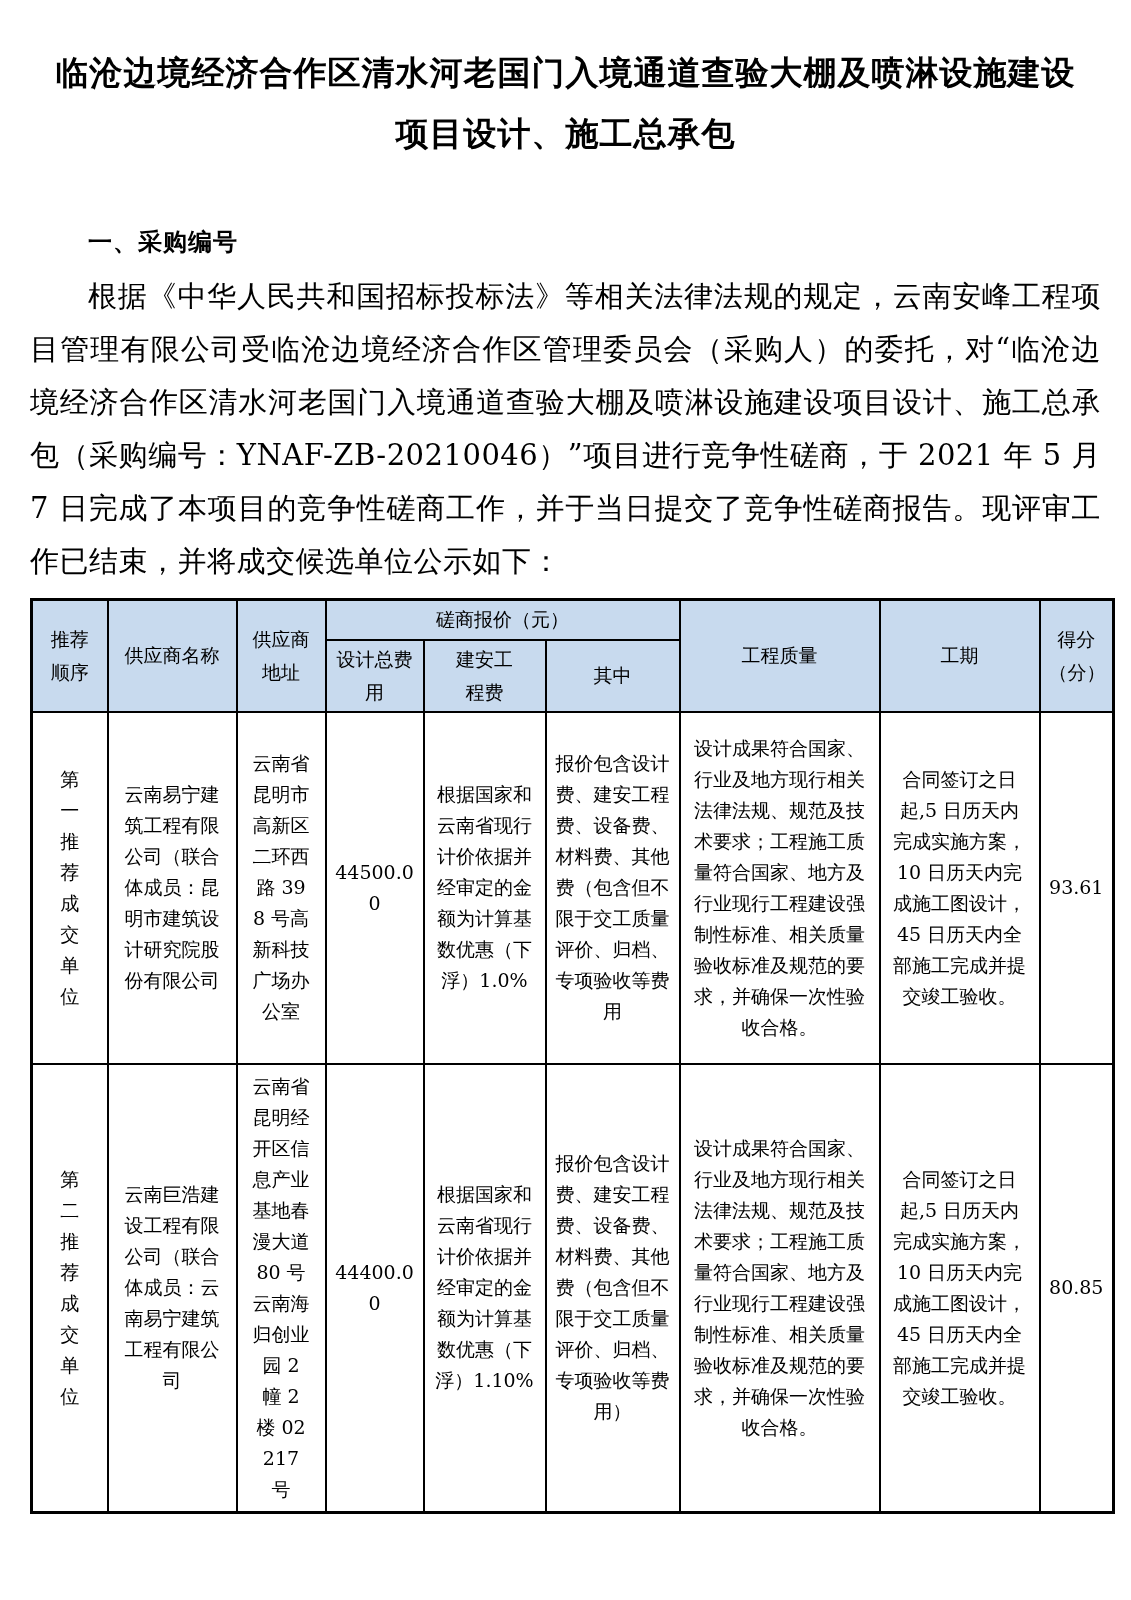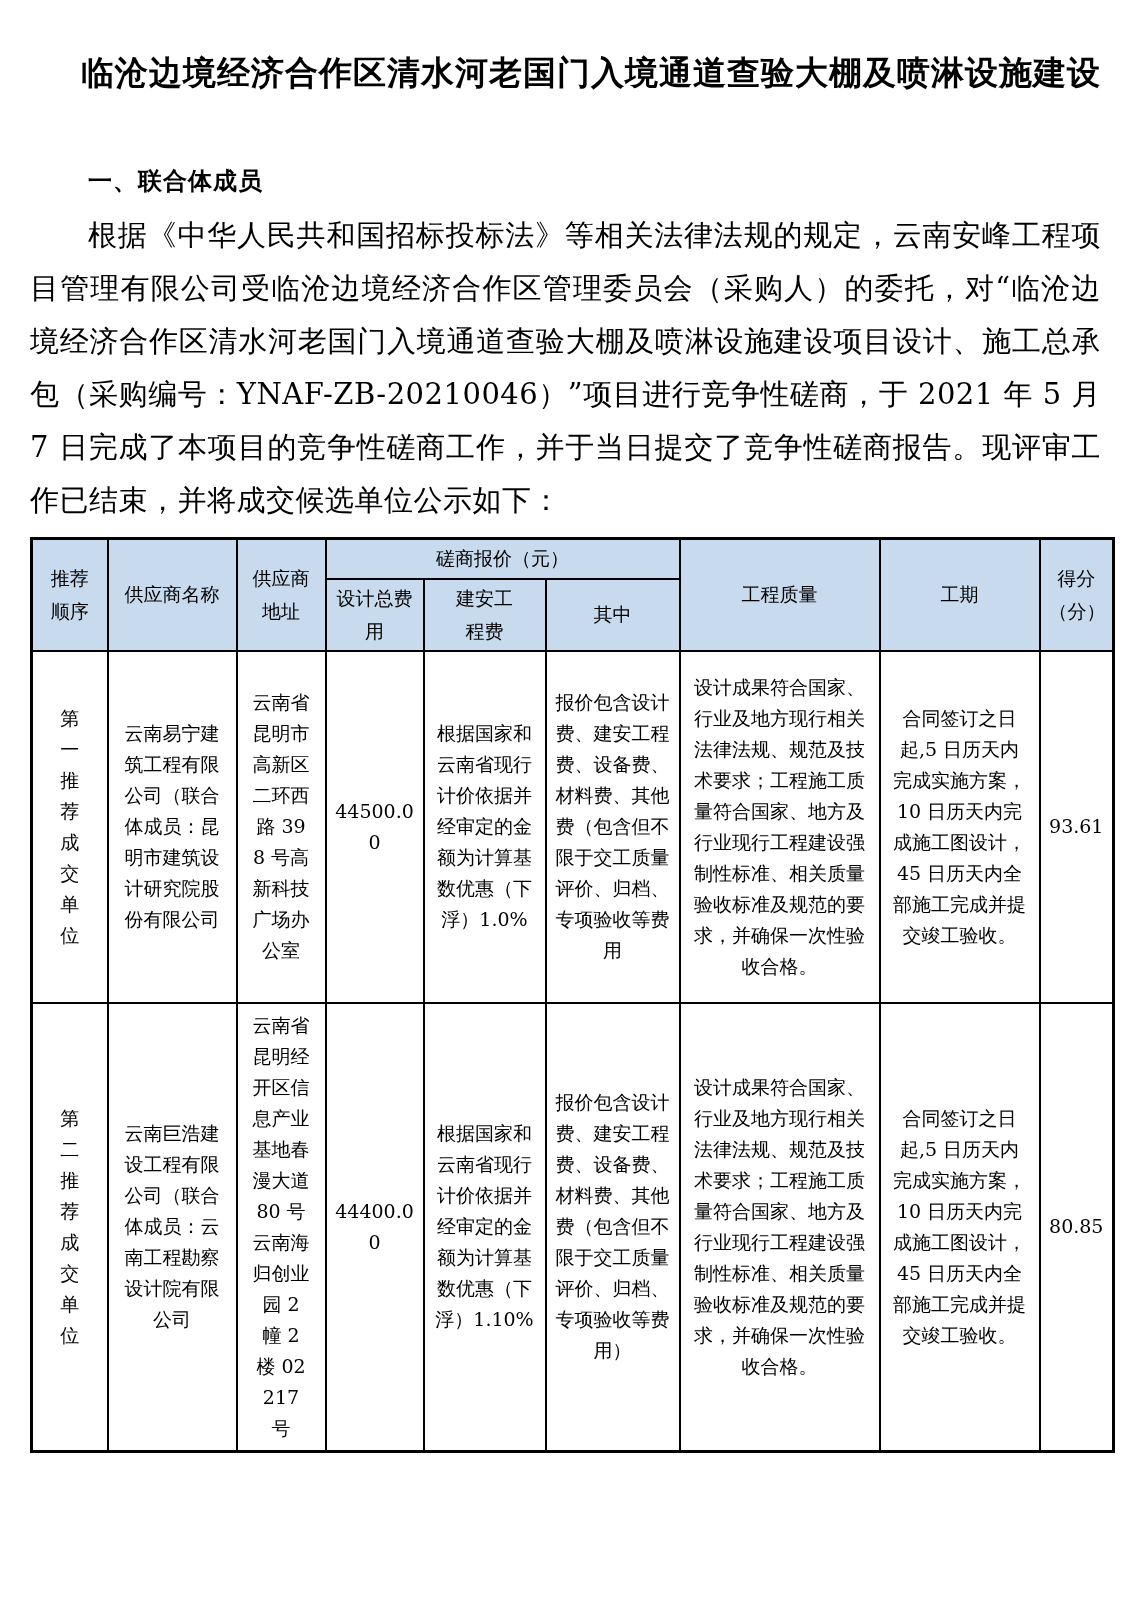--- a/index.html
+++ b/index.html
@@ -22,21 +22,21 @@
     padding: 42px 30px 0 30px;
   }
   .doc-title {
     margin: 0;
     text-align: center;
     font-size: 33px;
     font-weight: bold;
     line-height: 61px;
     letter-spacing: 1px;
   }
-  .doc-title .title-line { display: block; text-align: right; }
+  .doc-title .title-line { display: block; }
   .section-heading {
     margin: 62px 0 0 58px;
     font-size: 24px;
     font-weight: bold;
     letter-spacing: 1px;
   }
   .intro-paragraph {
     margin: 12px 0 0 0;
     font-size: 29px;
     line-height: 53px;
@@ -77,23 +77,24 @@
   td.c-duration { padding: 3px 12px; }
   td.c-fee { padding: 2px 4px; }
 </style>
 </head>
 <body>
 
 <div class="page">
 
   <h1 class="doc-title">
     <span class="title-line">临沧边境经济合作区清水河老国门入境通道查验大棚及喷淋设施建设</span>
+    <span class="title-line">项目设计、施工总承包</span>
   </h1>
 
-  <h2 class="section-heading">一、联合体成员</h2>
+  <h2 class="section-heading">一、采购编号</h2>
 
   <p class="intro-paragraph">根据《中华人民共和国招标投标法》等相关法律法规的规定，云南安峰工程项目管理有限公司受临沧边境经济合作区管理委员会（采购人）的委托，对“临沧边境经济合作区清水河老国门入境通道查验大棚及喷淋设施建设项目设计、施工总承包（采购编号：YNAF-ZB-20210046）”项目进行竞争性磋商，于 2021 年 5 月 7 日完成了本项目的竞争性磋商工作，并于当日提交了竞争性磋商报告。现评审工作已结束，并将成交候选单位公示如下：</p>
 
   <table class="result-table">
     <colgroup>
       <col style="width:76px">
       <col style="width:129px">
       <col style="width:89px">
       <col style="width:98px">
       <col style="width:122px">
@@ -130,21 +131,21 @@
         <td class="c-addr">云南省昆明市高新区二环西路 398 号高新科技广场办公室</td>
         <td class="c-fee">44500.00</td>
         <td>根据国家和云南省现行计价依据并经审定的金额为计算基数优惠（下浮）1.0%</td>
         <td>报价包含设计费、建安工程费、设备费、材料费、其他费（包含但不限于交工质量评价、归档、专项验收等费用</td>
         <td class="c-quality">设计成果符合国家、行业及地方现行相关法律法规、规范及技术要求；工程施工质量符合国家、地方及行业现行工程建设强制性标准、相关质量验收标准及规范的要求，并确保一次性验收合格。</td>
         <td class="c-duration">合同签订之日起,5 日历天内完成实施方案，10 日历天内完成施工图设计，45 日历天内全部施工完成并提交竣工验收。</td>
         <td class="c-fee">93.61</td>
       </tr>
       <tr class="data-row-2">
         <td class="c-rank">第二推荐成交单位</td>
-        <td class="c-name">云南巨浩建设工程有限公司（联合体成员：云南工程勘察设计院有限公司</td>
+        <td class="c-name">云南巨浩建设工程有限公司（联合体成员：云南易宁建筑工程有限公司</td>
         <td class="c-addr">云南省昆明经开区信息产业基地春漫大道 80 号云南海归创业园 2 幢 2 楼 02217 号</td>
         <td class="c-fee">44400.00</td>
         <td>根据国家和云南省现行计价依据并经审定的金额为计算基数优惠（下浮）1.10%</td>
         <td>报价包含设计费、建安工程费、设备费、材料费、其他费（包含但不限于交工质量评价、归档、专项验收等费用）</td>
         <td class="c-quality">设计成果符合国家、行业及地方现行相关法律法规、规范及技术要求；工程施工质量符合国家、地方及行业现行工程建设强制性标准、相关质量验收标准及规范的要求，并确保一次性验收合格。</td>
         <td class="c-duration">合同签订之日起,5 日历天内完成实施方案，10 日历天内完成施工图设计，45 日历天内全部施工完成并提交竣工验收。</td>
         <td class="c-fee">80.85</td>
       </tr>
     </tbody>
   </table>

